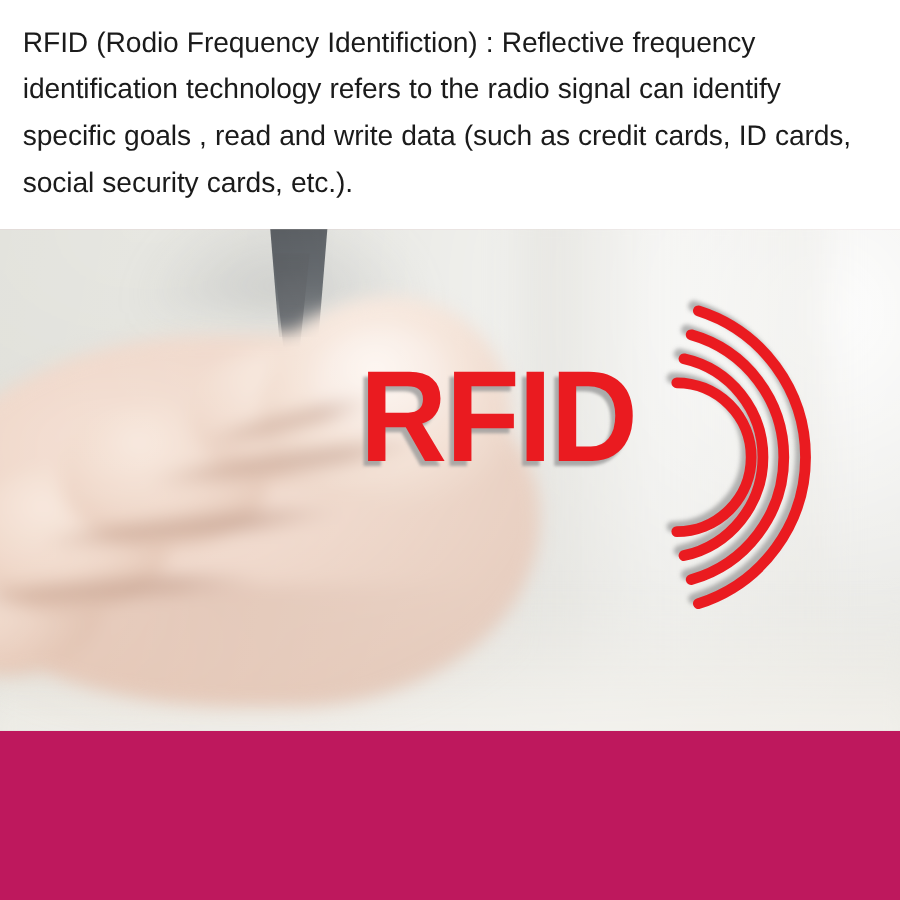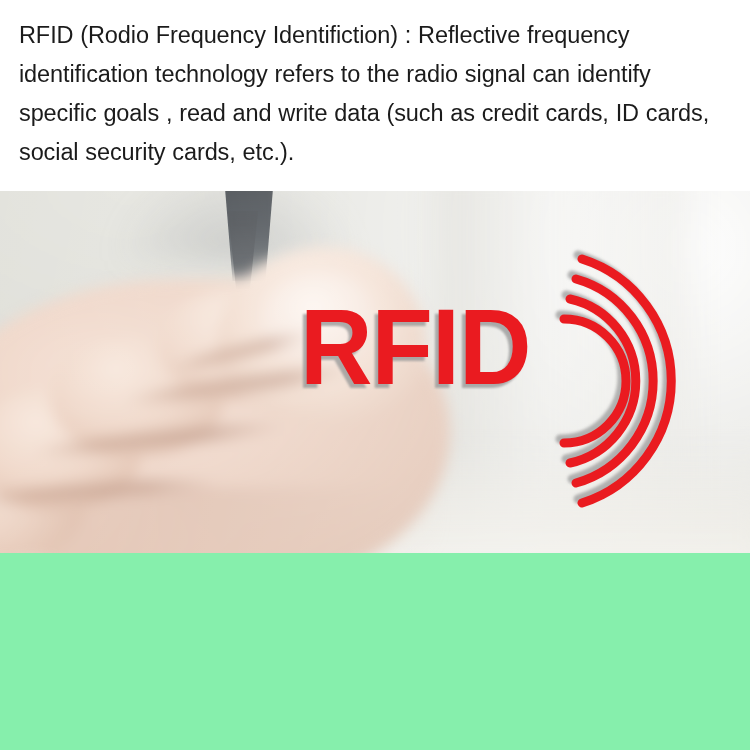--- a/index.html
+++ b/index.html
@@ -12,21 +12,21 @@
     height: 750px;
     overflow: hidden;
     font-family: "Liberation Sans", sans-serif;
     -webkit-font-smoothing: antialiased;
   }
 
   .page {
     position: relative;
     width: 750px;
     height: 750px;
-    background: #86efac;
+    background: #be185d;
   }
 
   
   .top-text {
     position: absolute;
     left: 0;
     top: 0;
     width: 750px;
     height: 191px;
     box-sizing: border-box;
@@ -41,21 +41,21 @@
     letter-spacing: -0.1px;
     word-spacing: 0.4px;
   }
 
   
   .photo {
     position: absolute;
     left: 0;
     top: 191px;
     width: 750px;
-    height: 362px;
+    height: 418px;
     overflow: hidden;
     background: #e9e8e3;
   }
 
   
   .bg-base {
     position: absolute;
     inset: -40px;
     background:
       radial-gradient(circle at 88% 22%, rgba(255,255,255,0.95) 0%, rgba(255,255,255,0) 55%),

